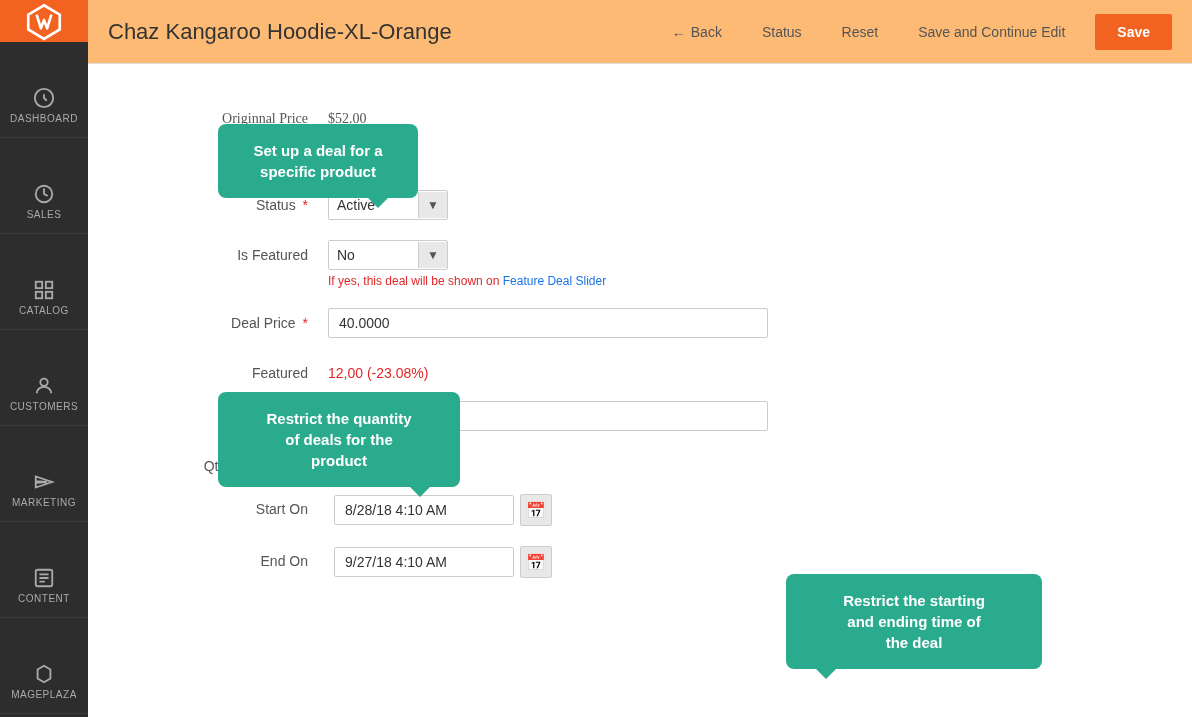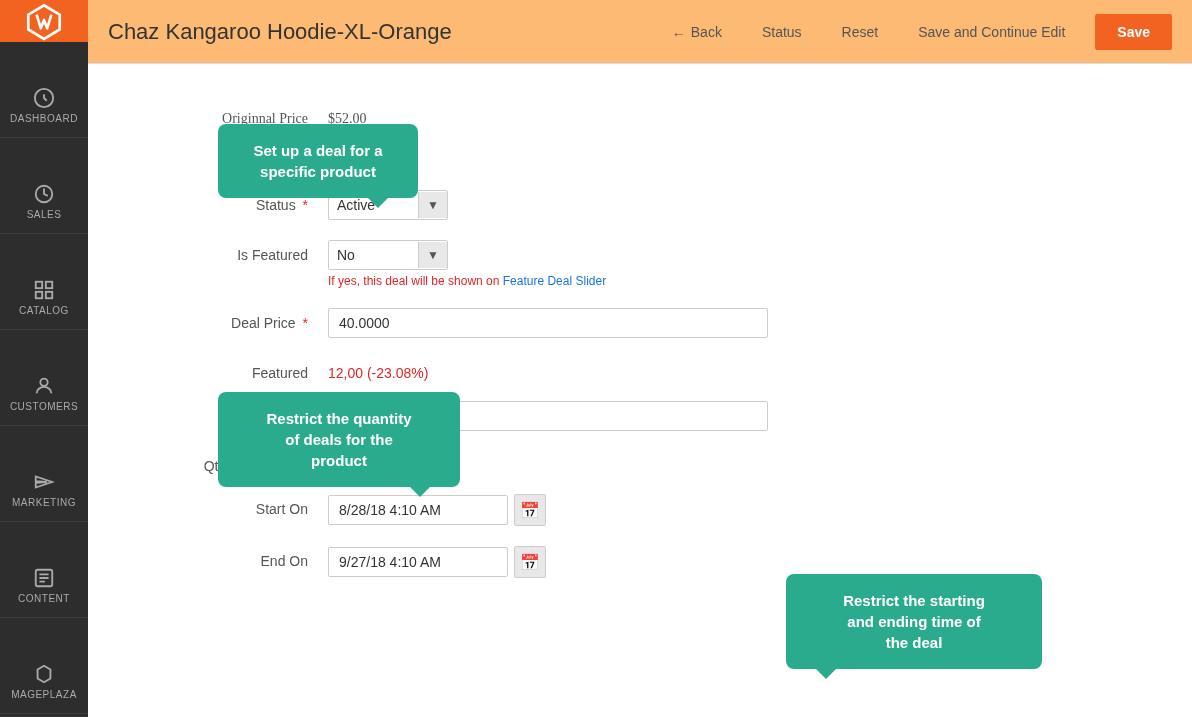--- a/index.html
+++ b/index.html
@@ -163,20 +163,21 @@
       font-size: 12px;
       color: #e22626;
       margin-top: 4px;
     }
     .featured-note a { color: #1a73e8; text-decoration: none; }
 
     .date-wrap {
       display: flex;
       align-items: center;
       gap: 6px;
+      margin-left: 6px;
     }
     .date-input {
       border: 1px solid #ccc;
       padding: 6px 10px;
       font-size: 14px;
       width: 180px;
       color: #333;
       border-radius: 2px;
       background: #fff;
     }

